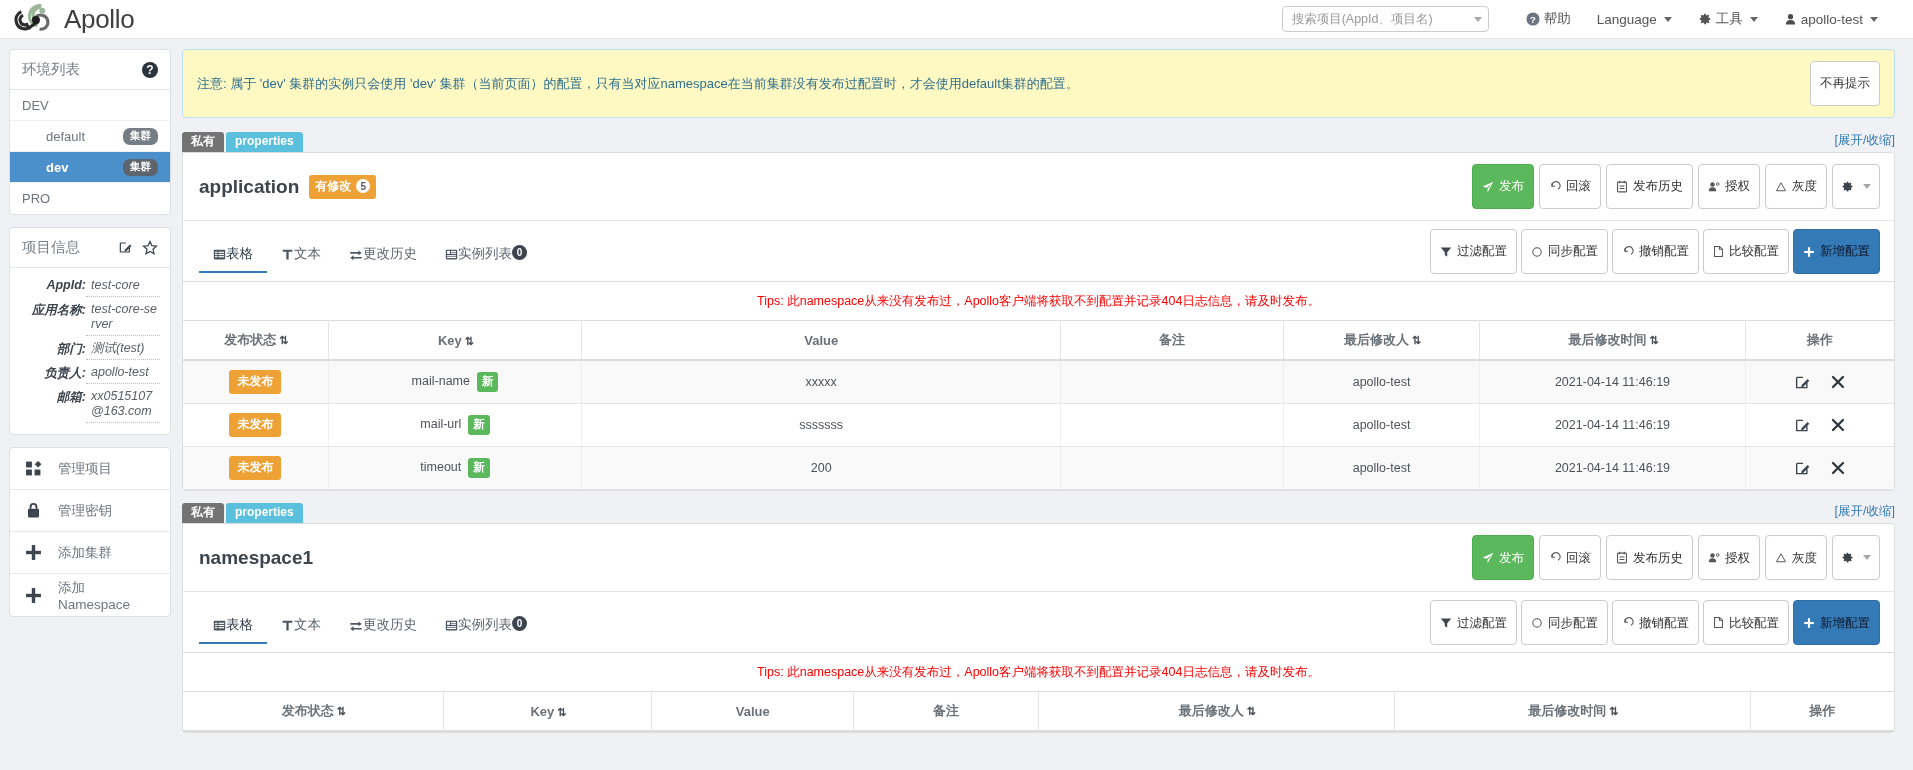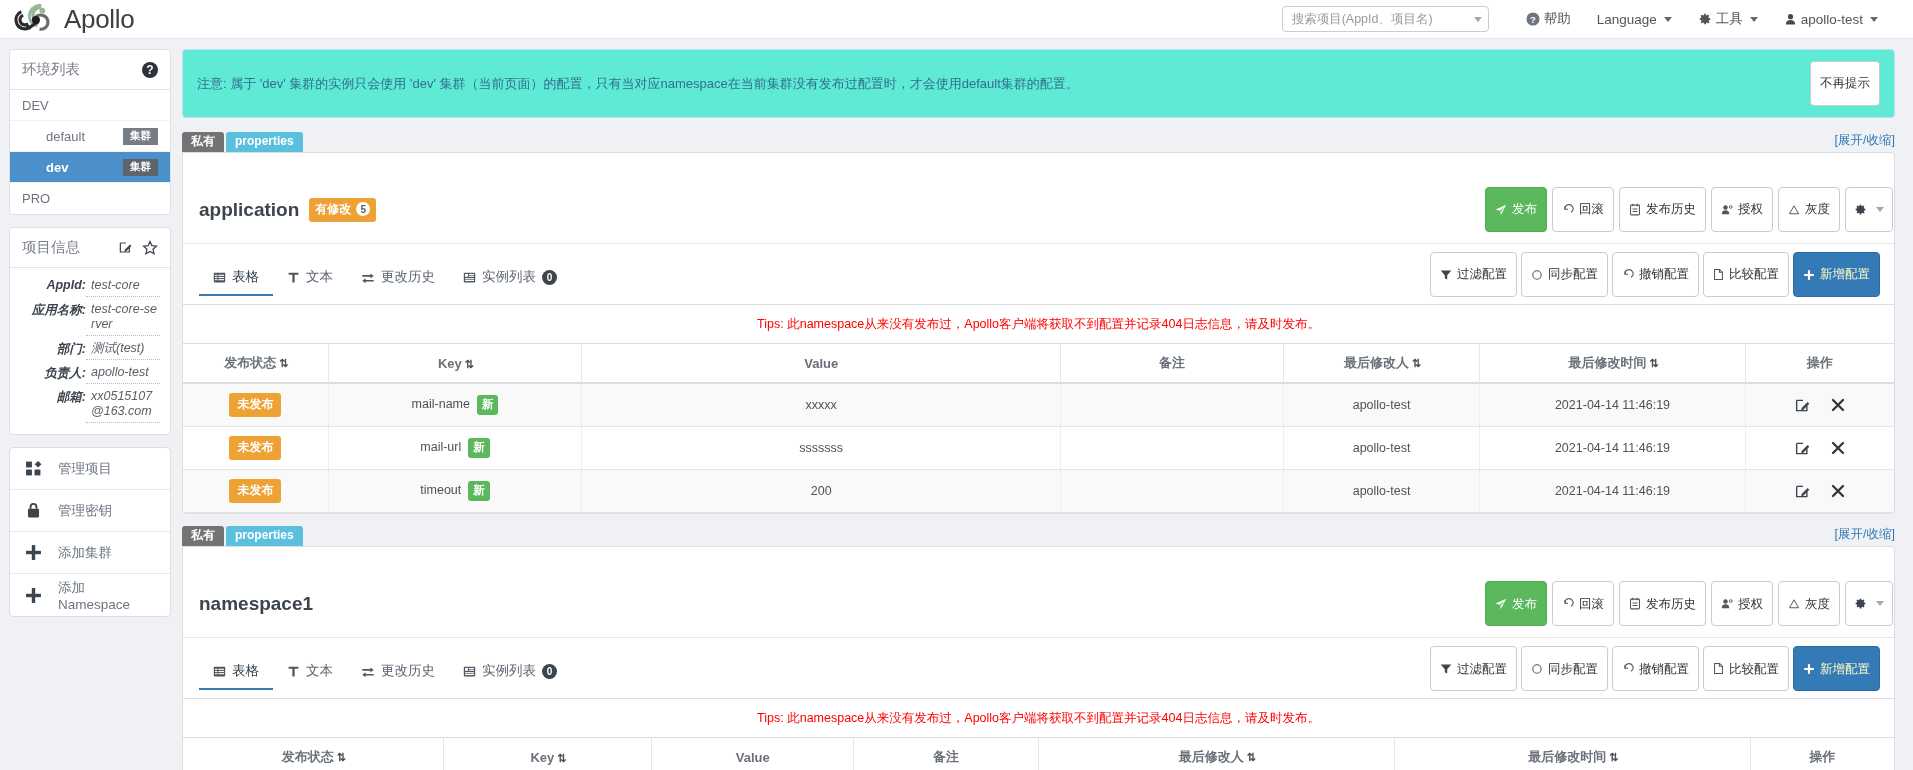--- a/index.html
+++ b/index.html
@@ -120,21 +120,21 @@
     cursor: pointer;
     border-bottom: 1px solid #f0f1f3;
   }
   .env-row.sub { padding-left: 36px; }
   .env-row.active { background: #4b8fcb; color: #fff; font-weight: bold; }
   .cluster-tag {
     margin-left: auto;
     background: #777d85;
     color: #fff;
     font-size: 10.5px;
-    border-radius: 0;
+    border-radius: 7px;
     padding: 1px 7px 2px;
     font-weight: bold;
   }
   .env-row.active .cluster-tag { background: #5d646d; }
 
   .info-table { padding: 7px 10px 9px 10px; font-style: italic; }
   .info-row { display: flex; align-items: flex-start; margin-bottom: 2px; }
   .info-label {
     width: 66px;
     flex: 0 0 66px;
@@ -163,21 +163,21 @@
     color: #6d7580;
     font-size: 13.5px;
     cursor: pointer;
   }
   .menu-row:last-child { border-bottom: 0; }
   .menu-ic { width: 18px; flex: 0 0 18px; color: #39414b; display:flex; align-items:center; justify-content:center;}
 
   
   .main { flex: 1; padding: 10px 18px 0 2px; overflow: hidden; }
   .alert {
-    background: #5eead4;
+    background: #fef9c3;
     border: 1px solid #bcdff1;
     border-radius: 4px;
     padding: 11px 14px;
     display: flex;
     align-items: center;
     color: #31708f;
     font-size: 13px;
     margin-bottom: 14px;
   }
   .alert-text { flex: 1; line-height: 18px; }
@@ -191,21 +191,21 @@
     background: #fff;
     border-radius: 4px;
     font-size: 12.5px;
     color: #333;
     cursor: pointer;
     white-space: nowrap;
     font-family: "Liberation Sans", sans-serif;
     line-height: 1;
   }
   .btn.green { background: #5cb85c; border-color: #4cae4c; color: #fff; }
-  .btn.blue  { background: #337ab7; border-color: #2e6da4; color: #fef9c3; }
+  .btn.blue  { background: #337ab7; border-color: #2e6da4; color: #0f172a; }
   .btn.small-pad { padding: 0 8px; }
 
   .ns-block { margin-bottom: 6px; }
   .tag-row { display: flex; gap: 2px; align-items: flex-end; }
   .tag {
     font-size: 12px;
     font-weight: bold;
     color: #fff;
     padding: 3px 9px 4px;
     border-radius: 3px 3px 0 0;
@@ -221,23 +221,22 @@
     padding-bottom: 3px;
   }
   .ns-card {
     background: #fff;
     border: 1px solid #ddd;
     border-radius: 0 4px 4px 4px;
   }
   .ns-header {
     display: flex;
     align-items: center;
-    padding: 11px 1px 11px 16px;
+    padding: 11px 14px 11px 16px;
     border-bottom: 1px solid #e6e6e6;
-    margin-top: 23px;
   }
   .ns-title {
     font-size: 19px;
     font-weight: bold;
     color: #3c444e;
   }
   .mod-badge {
     background: #eea236;
     color: #fff;
     font-size: 12px;
@@ -264,21 +263,21 @@
 
   .ns-tabs-row {
     display: flex;
     align-items: center;
     padding: 8px 14px 0 16px;
     border-bottom: 1px solid #ddd;
     position: relative;
   }
   .tabs { display: flex; gap: 0; }
   .tab {
-    display: flex; align-items: center; gap: 6px;
+    display: flex; 
     padding: 7px 14px 8px;
     font-size: 13.5px;
     color: #5b6470;
     cursor: pointer;
     border-bottom: 2px solid transparent;
     margin-bottom: -1px;
   }
   .tab.active { color: #2f3b48; border-bottom-color: #337ab7; font-weight: normal; }
   .inst-count {
     background: #3c444e;

